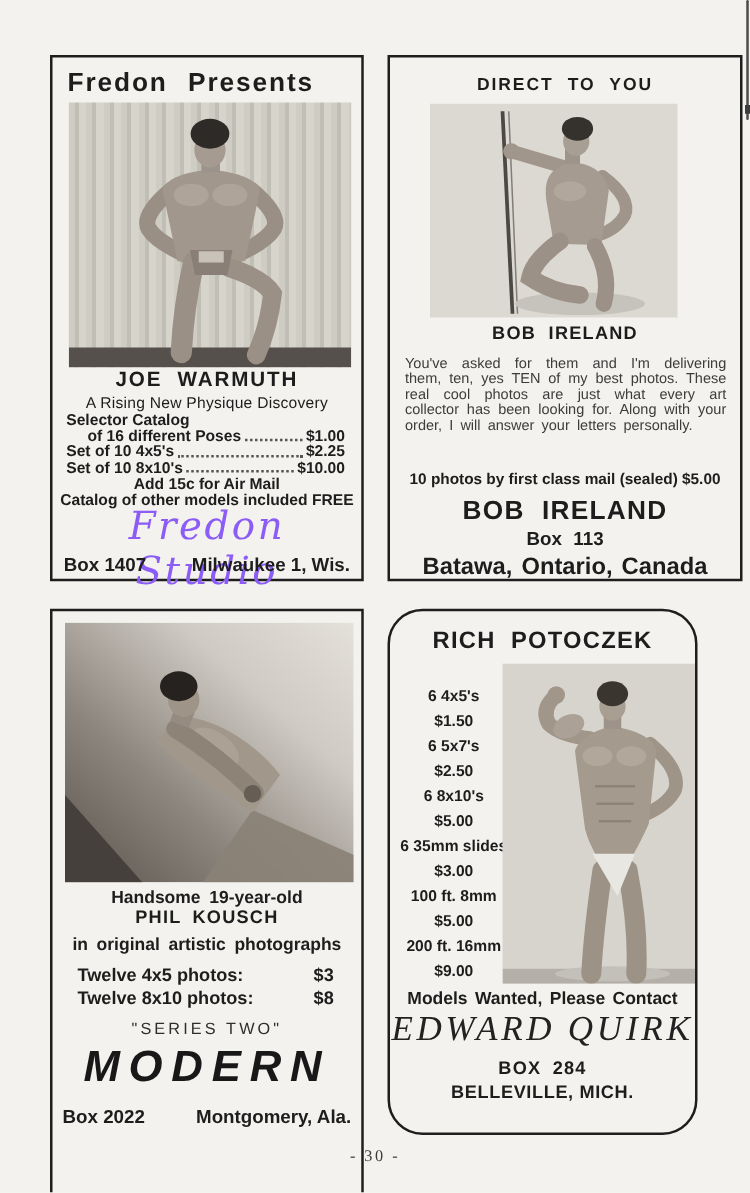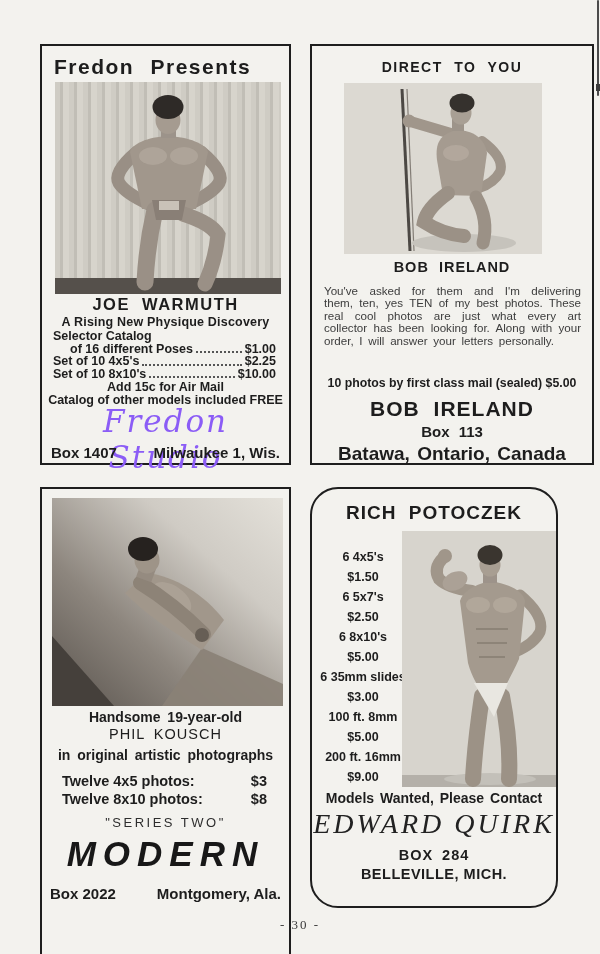--- a/index.html
+++ b/index.html
@@ -29,21 +29,21 @@
     left:13px; top:36px; width:226px; height:212px;
     background:repeating-linear-gradient(90deg,#cfccc4 0 5px,#c1beb6 5px 8px,#d7d4cc 8px 14px);
   }
   #photo-ireland { left:32px; top:37px; width:198px; height:171px; background:#dcd9d2; }
   #photo-modern  { left:10px; top:9px;  width:231px; height:208px; }
   #photo-quirk   { left:90px; top:42px; width:154px; height:256px; background:#d7d4cd; }
 
   
   .fredon-header { left:12px; top:9px; font-size:21px; font-weight:700; letter-spacing:1.5px; word-spacing:9px; }
   .fredon-name   { top:249px; font-size:16.5px; font-weight:700; letter-spacing:1.5px; word-spacing:6px; }
-  .fredon-tagline{ top:269px; font-size:12.5px; font-weight:700; letter-spacing:.2px; }
+  .fredon-tagline{ top:269px; font-size:12.5px; font-weight:400; letter-spacing:.2px; }
   .fredon-catalog{ left:11px; top:283px; font-size:12.5px; font-weight:700; }
   .fredon-rows   { left:11px; right:13px; top:297px; }
   .prow { display:flex; align-items:flex-end; font-size:12.5px; font-weight:700; line-height:12.3px; }
   .prow .dots { flex:1; border-bottom:2px dotted #555; margin:0 3px 2px 3px; }
   .prow.indent { padding-left:17px; }
   .fredon-airmail{ top:334px; font-size:12.5px; font-weight:700; }
   .fredon-free   { top:347px; font-size:12.5px; font-weight:700; }
   .fredon-script { top:357px; font-family:"DejaVu Serif", serif; font-style:italic;
                    font-size:31px; letter-spacing:2px; color:#8b5cf6; }
   .fredon-address{ left:9px; right:9px; top:398px; display:flex; justify-content:space-between;
@@ -54,21 +54,21 @@
   .ireland-caption{ top:213px; font-size:14.5px; font-weight:700; letter-spacing:1px; word-spacing:5px; }
   .ireland-body   { left:12px; right:11px; top:239px; font-size:11.6px; line-height:12.4px;
                     text-align:justify; color:#3c3c3c; word-spacing:2.5px; }
   .ireland-offer  { left:8px; right:8px; top:330px; text-align:center; font-size:12.3px; font-weight:700; }
   .ireland-name   { top:351px; font-size:21px; font-weight:700; letter-spacing:1px; word-spacing:7px; }
   .ireland-addr1  { top:377px; font-size:15px; font-weight:700; word-spacing:5px; }
   .ireland-addr2  { top:397px; font-size:19px; font-weight:700; word-spacing:2px; }
 
   
   .modern-line1 { top:220px; font-size:14px; font-weight:700; word-spacing:3px; }
-  .modern-name  { top:237px; font-size:14.5px; font-weight:400; letter-spacing:1px; word-spacing:4px; }
+  .modern-name  { top:237px; font-size:14.5px; font-weight:700; letter-spacing:1px; word-spacing:4px; }
   .modern-line3 { top:258px; font-size:14px; font-weight:700; word-spacing:3px; }
   .modern-rows  { left:20px; right:22px; top:283px; }
   .mrow { display:flex; justify-content:space-between; font-size:14.5px; font-weight:700; line-height:18px; }
   .modern-series{ top:326px; font-size:13px; letter-spacing:2.5px; color:#2e2e2e; }
   .modern-logo  { top:345px; font-size:35px; font-weight:900; font-style:italic;
                   letter-spacing:7px; color:#181818; }
   .modern-address{ left:8px; right:8px; top:396px; display:flex; justify-content:space-between;
                    font-size:15px; font-weight:700; }
 
   

